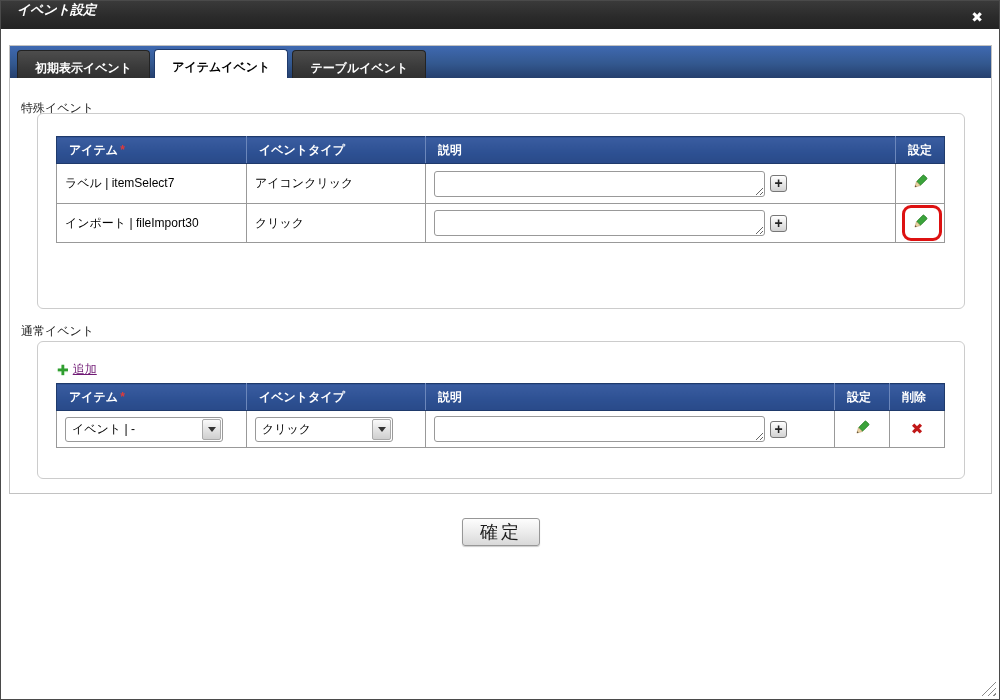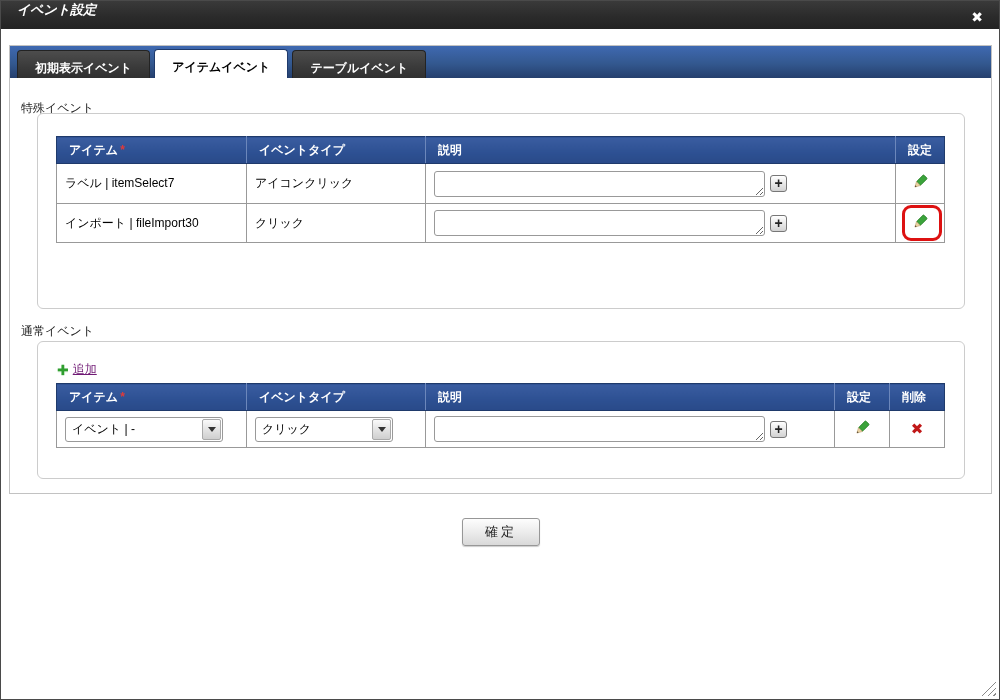--- a/index.html
+++ b/index.html
@@ -71,21 +71,21 @@
   .sel-item { width: 158px; } .sel-type { width: 138px; }
 
   
   .red-highlight { position: absolute; left: 901px; top: 204px; width: 40px; height: 36px;
     border: 3px solid #dd1111; border-radius: 9px; pointer-events: none; }
 
   
   .confirm-btn { position: absolute; left: 461px; top: 517px; width: 78px; height: 28px;
     border: 1px solid #979797; border-radius: 3px;
     background: linear-gradient(180deg, #fdfdfd 0%, #ececec 50%, #d9d9d9 100%);
-    font-size: 13px; color: #1a1a1a; letter-spacing: 3px; text-align: center; line-height: 26px;
+    font-size: 18px; color: #1a1a1a; letter-spacing: 3px; text-align: center; line-height: 26px;
     cursor: pointer; box-shadow: 0 1px 1px rgba(0,0,0,0.2); font-family: "Liberation Sans", sans-serif; }
 
   
   .grip { position: absolute; right: 3px; bottom: 3px; width: 15px; height: 15px;
     background: repeating-linear-gradient(135deg, transparent 0 3px, #8a8a8a 3px 4px);
     clip-path: polygon(100% 0, 100% 100%, 0 100%); cursor: nwse-resize; }
 </style>
 </head>
 <body>
 

